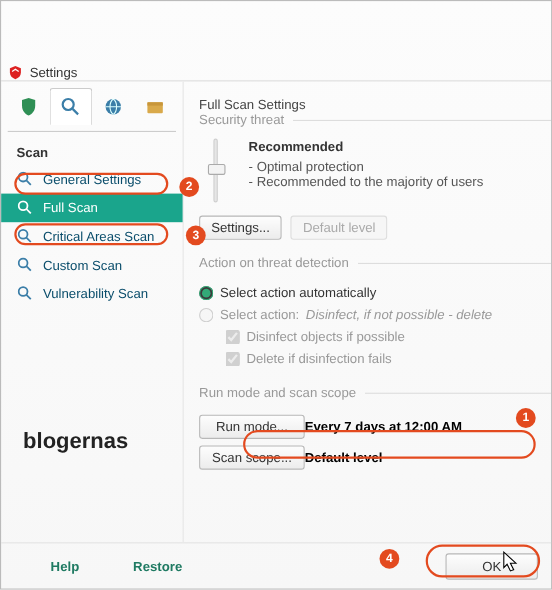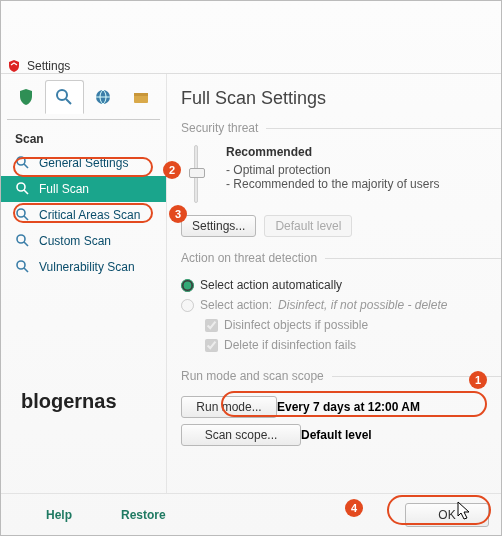--- a/index.html
+++ b/index.html
@@ -14,21 +14,21 @@
   .tab-btn { width:40px; height:34px; border:1px solid transparent; display:flex; align-items:center; justify-content:center; border-radius:3px 3px 0 0; }
   .tab-btn.active { border:1px solid #ccc; border-bottom-color:#fff; background:#fff; }
   .tab-sep { border-bottom:1px solid #ccc; margin:-1px 6px 8px 6px; }
   .section-label { font-weight:bold; color:#333; padding: 4px 14px 4px 14px; }
   .scan-list { display:flex; flex-direction:column; }
   .scan-item { display:flex; align-items:center; gap:8px; padding:5px 14px; color:#0a4d6b; position:relative; }
   .scan-item .icon { width:16px; height:16px; display:inline-flex; align-items:center; justify-content:center; }
   .scan-item.selected { background:#1aa58c; color:#fff; }
   .brand { margin-top:auto; padding: 0 0 80px 20px; font-family: Liberation Sans, sans-serif; font-size:20px; color:#222; font-weight:bold; }
   .content { flex:1; padding: 14px 0 0 14px; overflow:hidden; }
-  .content-title { font-size:18px; color:#444; margin-bottom:12px; }
+  .content-title { font-size:12px; color:#444; }
   fieldset.grp { border:none; border-top:1px solid #ddd; margin:0 0 14px 0; padding:10px 0 0 0; position:relative; }
   fieldset.grp > legend { color:#999; font-size:12px; padding-right:8px; }
   .sec-row { display:flex; align-items:flex-start; gap:15px; }
   .slider { width:30px; height:60px; display:flex; justify-content:center; }
   .slider-track { width:4px; height:58px; background:#e6e6e6; border:1px solid #cfcfcf; border-radius:2px; position:relative; }
   .slider-thumb { position:absolute; left:-6px; top:22px; width:16px; height:10px; background:#f3f3f3; border:1px solid #aaa; border-radius:2px; }
   .sec-text .rec { font-weight:bold; color:#333; }
   .sec-text ul { list-style:none; margin-top:4px; }
   .sec-text li { color:#555; white-space:nowrap; }
   .btn { background:linear-gradient(#fdfdfd,#ececec); border:1px solid #b8b8b8; border-radius:3px; padding:3px 10px; font-size:12px; color:#333; }
@@ -211,21 +211,21 @@
         </label>
       </fieldset>
 
       <fieldset class="grp">
         <legend>Run mode and scan scope</legend>
         <div class="rm-row">
           <button class="btn" style="width:96px;">Run mode...</button>
           <span class="rm-label">Every 7 days at 12:00 AM</span>
         </div>
         <div class="rm-row">
-          <button class="btn" style="width:120px;">Scan scope...</button>
+          <button class="btn" style="width:96px;">Scan scope...</button>
           <span class="rm-label">Default level</span>
         </div>
       </fieldset>
     </div>
   </div>
 
   <div class="footer">
     <span class="link">Help</span>
     <span class="link">Restore</span>
     <span class="spacer"></span>

